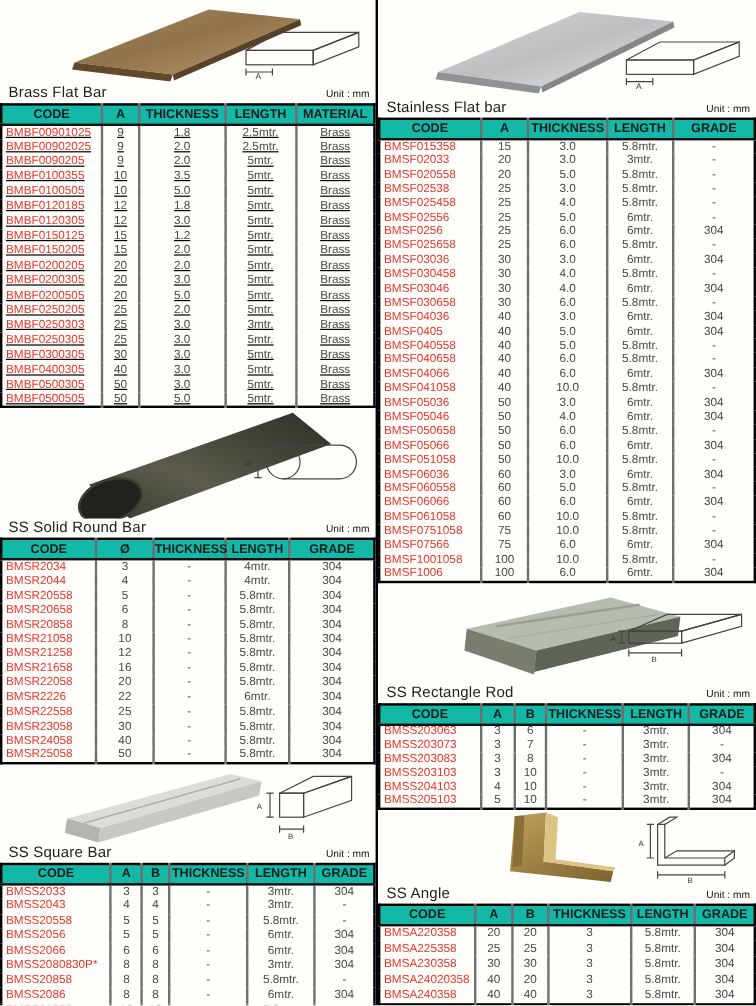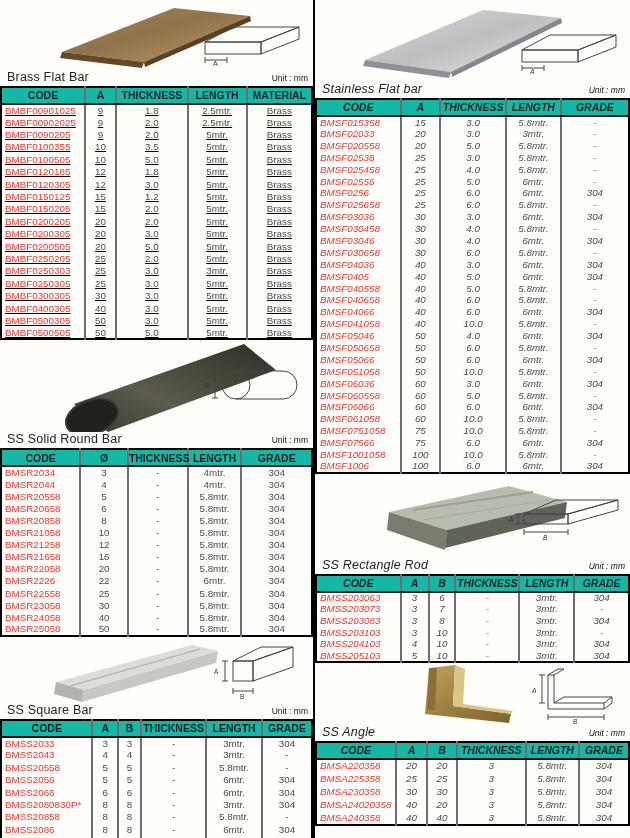--- a/index.html
+++ b/index.html
@@ -3,21 +3,21 @@
 <meta charset="utf-8">
 <style>
   html,body{margin:0;padding:0;background:#fff;}
   .page{
     width:630px;height:838px;background:#fffefb;overflow:hidden;
     display:flex;font-family:"Liberation Sans",sans-serif;
     position:relative;
   }
   .col{box-sizing:border-box;}
   .col-left{width:313px;}
-  .col-right{width:317px;border-left:2px solid #000;font-style:italic;}
+  .col-right{width:317px;border-left:2px solid #000;}
   .section{width:100%;}
   .media{position:relative;width:100%;}
   .m-brass{height:70px;}
   .m-stainless{height:82px;}
   .m-round{height:92px;}
   .m-rect{height:84px;}
   .m-square{height:66px;}
   .m-angle{height:62px;}
   .photo{position:absolute;}
   .diagram{position:absolute;}
@@ -688,20 +688,27 @@
             <td>304</td>
           </tr>
             <tr>
             <td class="code">BMSF041058</td>
             <td>40</td>
             <td>10.0</td>
             <td>5.8mtr.</td>
             <td>-</td>
           </tr>
             <tr>
+            <td class="code">BMSF05036</td>
+            <td>50</td>
+            <td>3.0</td>
+            <td>6mtr.</td>
+            <td>304</td>
+          </tr>
+            <tr>
             <td class="code">BMSF05046</td>
             <td>50</td>
             <td>4.0</td>
             <td>6mtr.</td>
             <td>304</td>
           </tr>
             <tr>
             <td class="code">BMSF050658</td>
             <td>50</td>
             <td>6.0</td>

